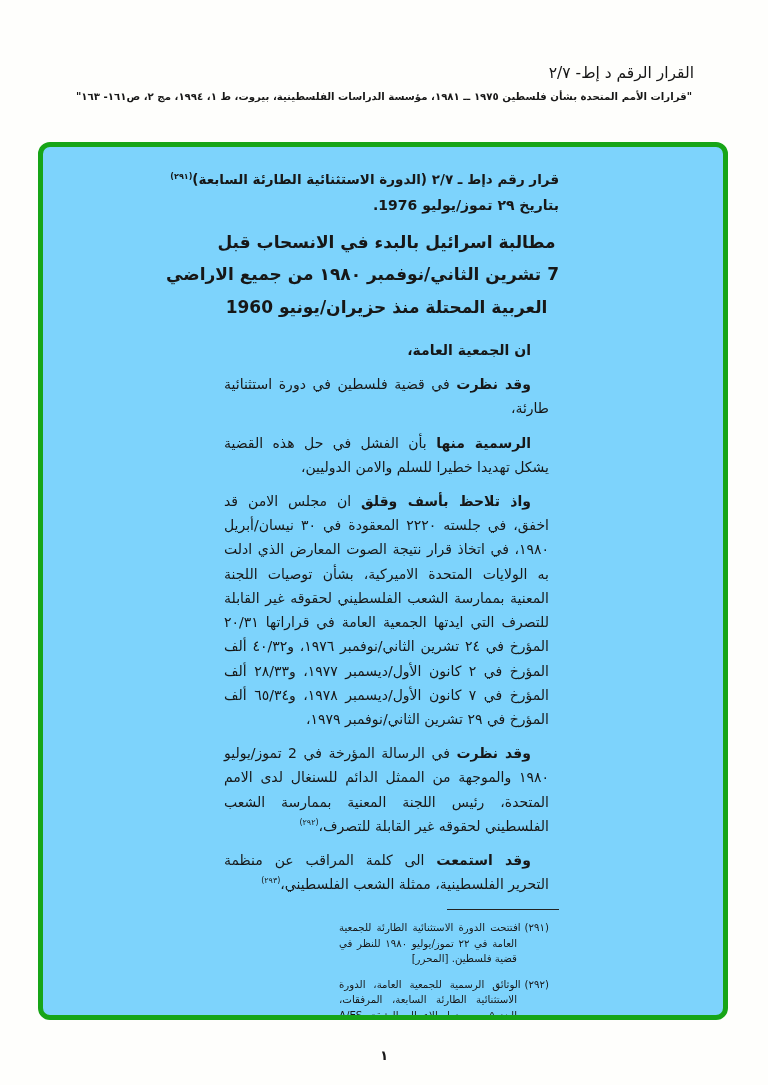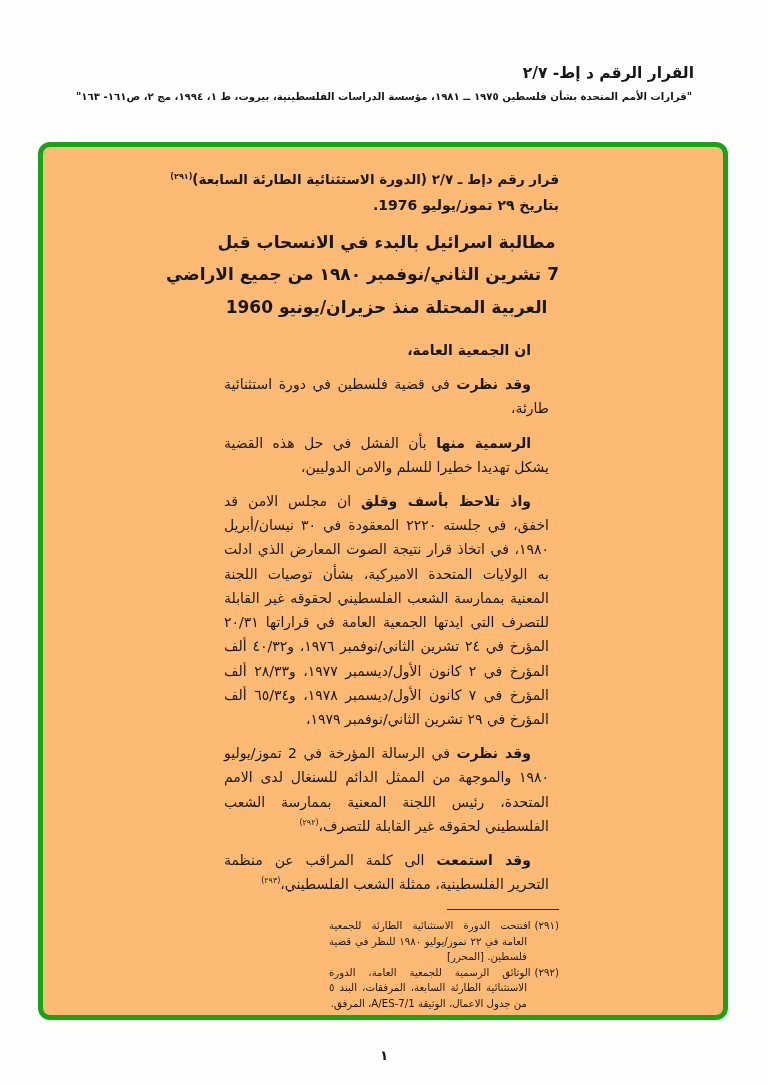--- a/index.html
+++ b/index.html
@@ -14,21 +14,21 @@
     color: #171717;
   }
 
   
   .page-header { padding-top: 64px; }
   .header-title {
     direction: rtl;
     text-align: right;
     padding-right: 74px;
     font-size: 15.5px;
-    font-weight: 700;
+    font-weight: 400;
     margin-left: 41px;
   }
   .header-source {
     direction: rtl;
     text-align: center;
     margin-top: 9px;
     font-size: 10.2px;
     font-weight: 700;
     white-space: nowrap;
   }
@@ -37,21 +37,21 @@
   .frame {
     position: absolute;
     top: 142px;
     left: 38px;
     width: 690px;
     height: 878px;
     box-sizing: border-box;
     border: 5px solid #17a517;
     border-radius: 12px;
     overflow: hidden;
-    background: #fdba74;
+    background: #7dd3fc;
   }
 
   .content {
     direction: rtl;
     width: 345px;
     margin: 24px 164px 0 auto;
   }
 
   .doc-title {
     font-size: 13.5px;
@@ -94,21 +94,21 @@
     font-size: 10.2px;
     line-height: 1.52;
     text-align: justify;
   }
   .fn-rule {
     width: 112px;
     height: 0;
     border-top: 1px solid #222;
     margin: 0 0 8px auto;    
   }
-  .fn { margin: 0; padding-right: 32px; text-indent: -32px; }
+  .fn { margin: 10px; padding-right: 32px; text-indent: -32px; }
   .fn-num { margin-left: 4px; }
 
   .page-num {
     position: absolute;
     left: 0; right: 0;
     bottom: 22px;
     text-align: center;
     font-size: 13.5px;
     font-weight: 700;
   }

